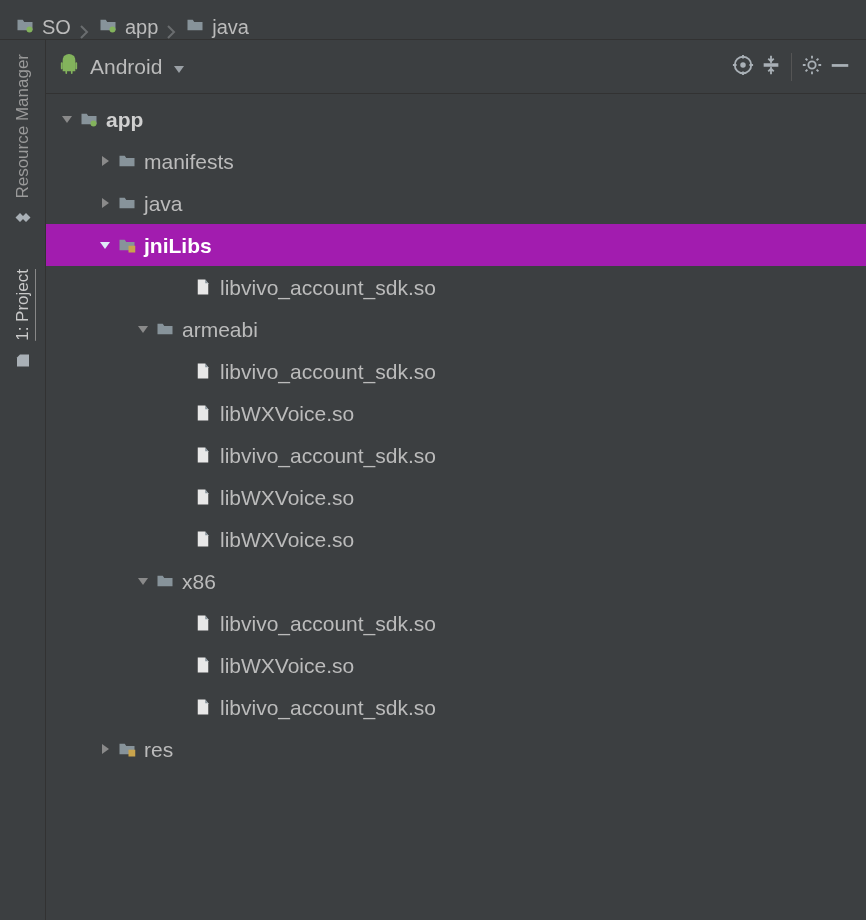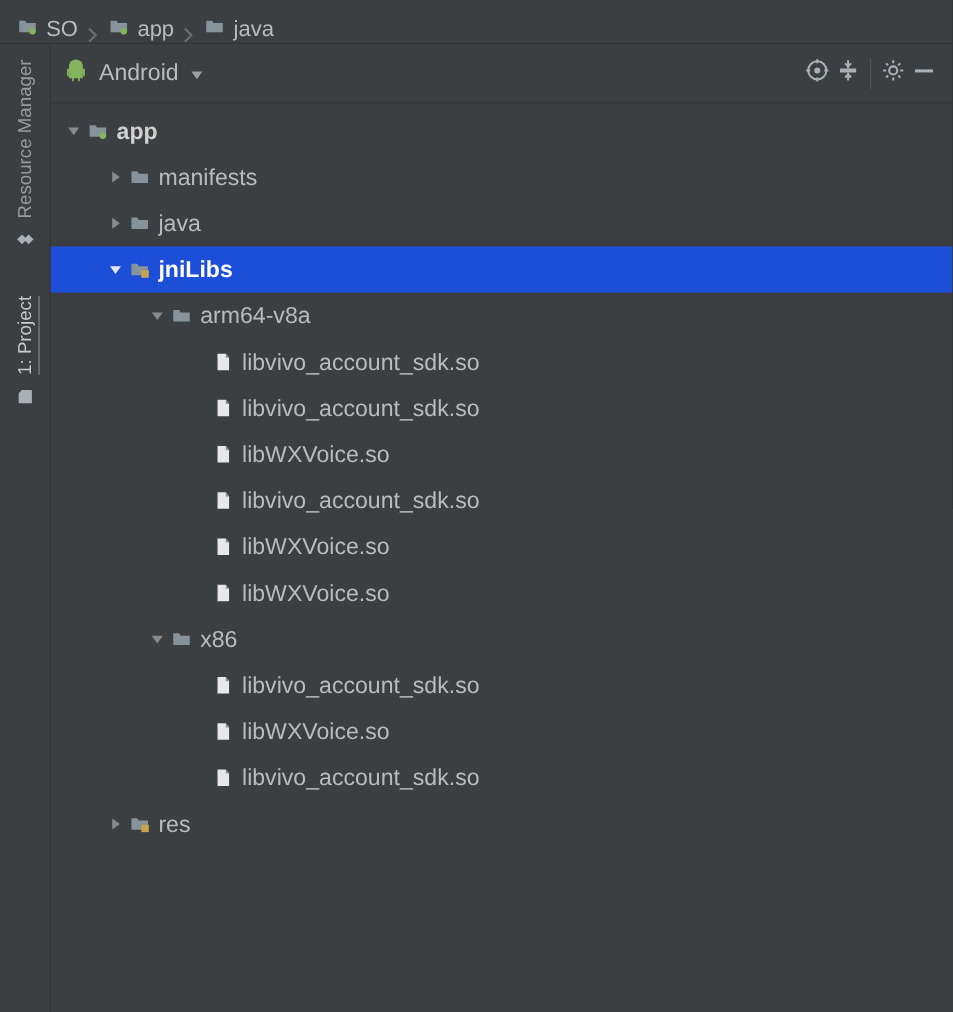--- a/index.html
+++ b/index.html
@@ -72,21 +72,21 @@
   .hdr-sep { width:1px; height:28px; background:#555; margin:0 6px; }
   
   .tree { flex:1; background: #3c3f41; padding-top:4px; font-size:21px; line-height:1; overflow:hidden;}
   .row {
     height: 42px;
     display: flex;
     align-items: center;
     white-space: nowrap;
     cursor: pointer;
   }
-  .row.selected { background: #1d4ed8; color: #ffffff; }
+  .row.selected { background: #a21caf; color: #ffffff; }
   .row.selected .label { color:#ffffff; font-weight:600;}
   .row .arrow { width:18px; display:flex; justify-content:center; color:#8a8a8a;}
   .row.selected .arrow { color:#e0e8f7;}
   .row .icon { width:26px; display:flex; justify-content:center; }
   .row .label { margin-left:4px; color:#bbbbbb;}
   .row.bold .label { font-weight:700; color:#d0d0d0;}
   .indent { display:inline-block; height:1px; }
   
   .fill-grey { fill:#87939a; }
   .fill-white { fill:#e8e8e8; }
@@ -287,42 +287,42 @@
             </svg>
           </span>
           <span class="icon">
             <svg width="22" height="18" class="fill-grey">
               <use href="#sym-folder-res"></use>
             </svg>
           </span>
           <span class="label">jniLibs</span>
         </div>
         <div class="row">
+          <span class="indent" style="width:126px"></span>
+          <span class="arrow"></span>
+          <span class="icon">
+            <svg width="18" height="20">
+              <use href="#sym-file"></use>
+            </svg>
+          </span>
+          <span class="label">libvivo_account_sdk.so</span>
+        </div>
+        <div class="row">
           <span class="indent" style="width:88px"></span>
           <span class="arrow">
             <svg width="12" height="10" fill="currentColor">
               <use href="#sym-arrow-down"></use>
             </svg>
           </span>
           <span class="icon">
             <svg width="22" height="18" class="fill-grey">
               <use href="#sym-folder"></use>
             </svg>
           </span>
-          <span class="label">arm64-v8a</span>
-        </div>
-        <div class="row">
-          <span class="indent" style="width:126px"></span>
-          <span class="arrow"></span>
-          <span class="icon">
-            <svg width="18" height="20">
-              <use href="#sym-file"></use>
-            </svg>
-          </span>
-          <span class="label">libvivo_account_sdk.so</span>
+          <span class="label">armeabi</span>
         </div>
         <div class="row">
           <span class="indent" style="width:126px"></span>
           <span class="arrow"></span>
           <span class="icon">
             <svg width="18" height="20">
               <use href="#sym-file"></use>
             </svg>
           </span>
           <span class="label">libvivo_account_sdk.so</span>

